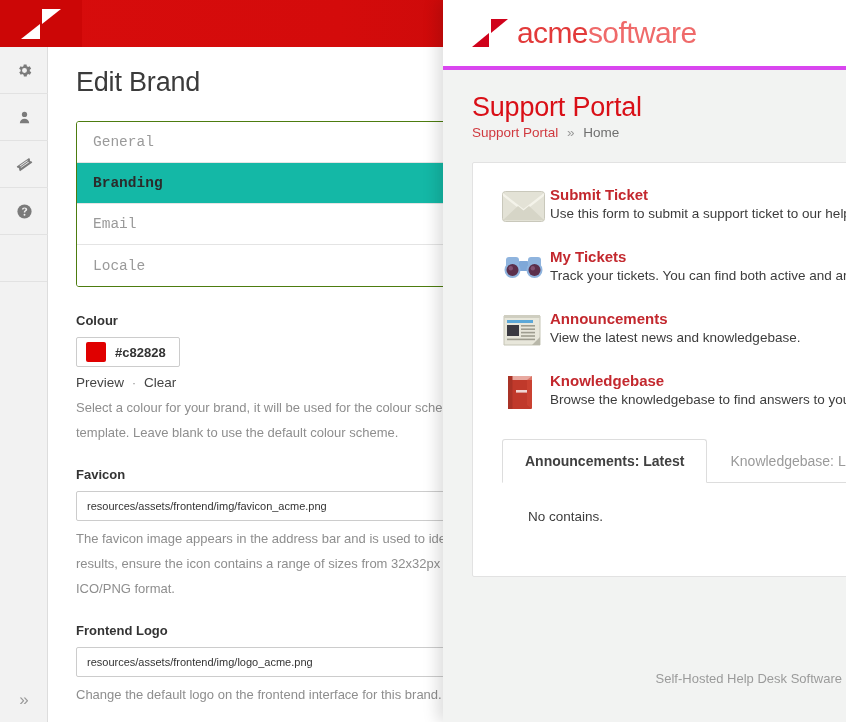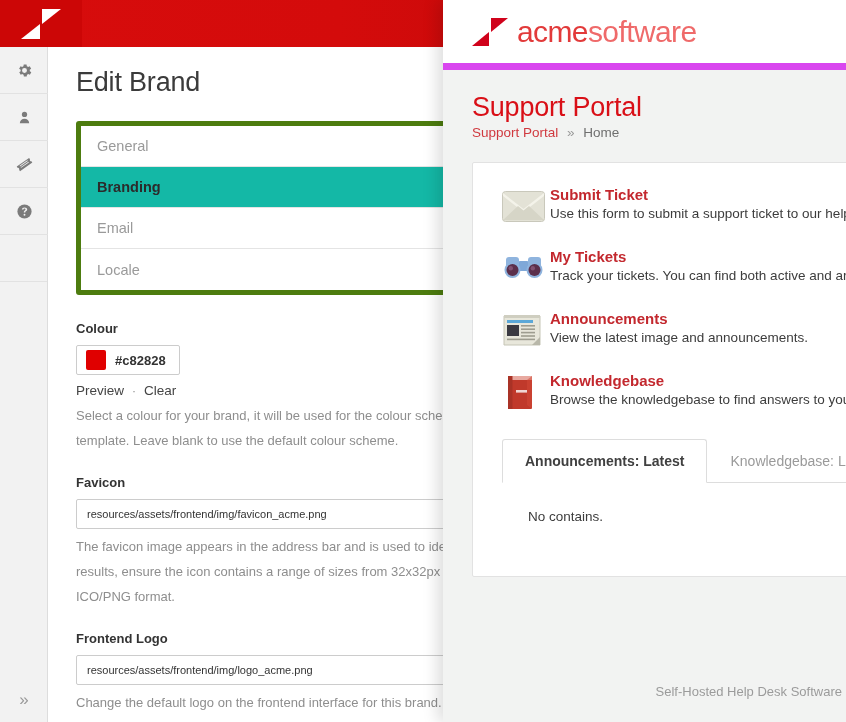--- a/index.html
+++ b/index.html
@@ -60,22 +60,22 @@
     position: absolute; left: 48px; top: 47px; right: 0; bottom: 0;
     background: #ffffff; padding: 20px 0 0 28px;
     overflow: hidden;
   }
   .page-title {
     font-size: 27px; font-weight: 400; color: #3b3b3b;
     letter-spacing: -0.2px; margin-bottom: 23px;
   }
 
   .tab-list {
-    width: 520px; border: 5px solid #4d7c0f; border-radius: 3px;
-    background: #ffffff; overflow: hidden; margin-bottom: 26px;
+    width: 520px; border: 1px solid #4d7c0f; border-radius: 3px;
+    background: #ffffff; overflow: hidden; margin-bottom: 26px; font-family: Liberation Mono, monospace;
   }
   .tab-row {
     height: 41px; display: flex; align-items: center;
     padding-left: 16px; font-size: 14.5px; color: #9a9a9a;
     border-bottom: 1px solid #e4e4e4; background: #ffffff;
   }
   .tab-row:last-child { border-bottom: none; }
   .tab-row.active {
     background: #14b8a6; color: #2b2b2b; font-weight: bold;
   }
@@ -107,21 +107,21 @@
   }
 
   
   .portal-layer {
     position: absolute; left: 443px; top: 0; width: 403px; height: 722px;
     background: #f2f3f2;
     box-shadow: -6px 0 14px rgba(0,0,0,0.13);
     overflow: hidden;
   }
   .portal-header {
-    height: 70px; background: #ffffff; border-bottom: 7px solid #d946ef;
+    height: 70px; background: #ffffff; border-bottom: 4px solid #d946ef;
     display: flex; align-items: center; padding-left: 29px;
   }
   .pw-portal { position: relative; width: 36px; height: 28px; margin-right: 9px; }
   .pw-portal .t1 {
     position:absolute; width:0; height:0;
     border-left: 17px solid transparent;
     border-bottom: 14px solid #d0021b;
     left: 0px; top: 14px;
   }
   .pw-portal .t2 {
@@ -171,21 +171,21 @@
   .ptab.active {
     background: #ffffff; color: #404040; font-weight: bold;
     border: 1px solid #dddddd; border-bottom: 1px solid #ffffff;
     position: relative; z-index: 2;
   }
   .tab-panel {
     border-top: 1px solid #dddddd; margin-top: -1px;
     padding: 26px 0 26px 26px; font-size: 13.5px; color: #3c3c3c;
   }
   .portal-footer {
-    position: absolute; right: 0px; bottom: 23px; width: 403px;
+    position: absolute; right: 0px; bottom: 36px; width: 403px;
     text-align: right; padding-right: 0px;
     font-size: 13px; color: #9b9b9b;
   }
   .footer-inner { padding-right: 4px; }
 </style>
 </head>
 <body>
 
 <div id="root">
 
@@ -346,21 +346,21 @@
               <rect x="19" y="11" width="14" height="1.6" fill="#9e9d90"></rect>
               <rect x="19" y="14.4" width="14" height="1.6" fill="#9e9d90"></rect>
               <rect x="19" y="17.8" width="14" height="1.6" fill="#9e9d90"></rect>
               <rect x="19" y="21.2" width="14" height="1.6" fill="#9e9d90"></rect>
               <rect x="5" y="24.6" width="28" height="1.6" fill="#9e9d90"></rect>
               <path d="M30 31 l8 -8 v8 z" fill="#b8b7a9"></path>
             </svg>
           </div>
           <div class="menu-text">
             <div class="menu-title">Announcements</div>
-            <div class="menu-desc">View the latest image and announcements.</div>
+            <div class="menu-desc">View the latest news and knowledgebase.</div>
           </div>
         </div>
 
         <div class="menu-item">
           <div class="menu-icon">
             <svg width="43" height="35" viewBox="0 0 43 35">
               <rect x="6" y="1" width="24" height="33" rx="1.5" fill="#c0392b"></rect>
               <rect x="6" y="1" width="24" height="4" fill="#e8a9a0"></rect>
               <rect x="6" y="1" width="4.5" height="33" fill="#a93226"></rect>
               <path d="M30 1 L30 34 L25 30 L25 5 Z" fill="#d14836" opacity="0.55"></path>

